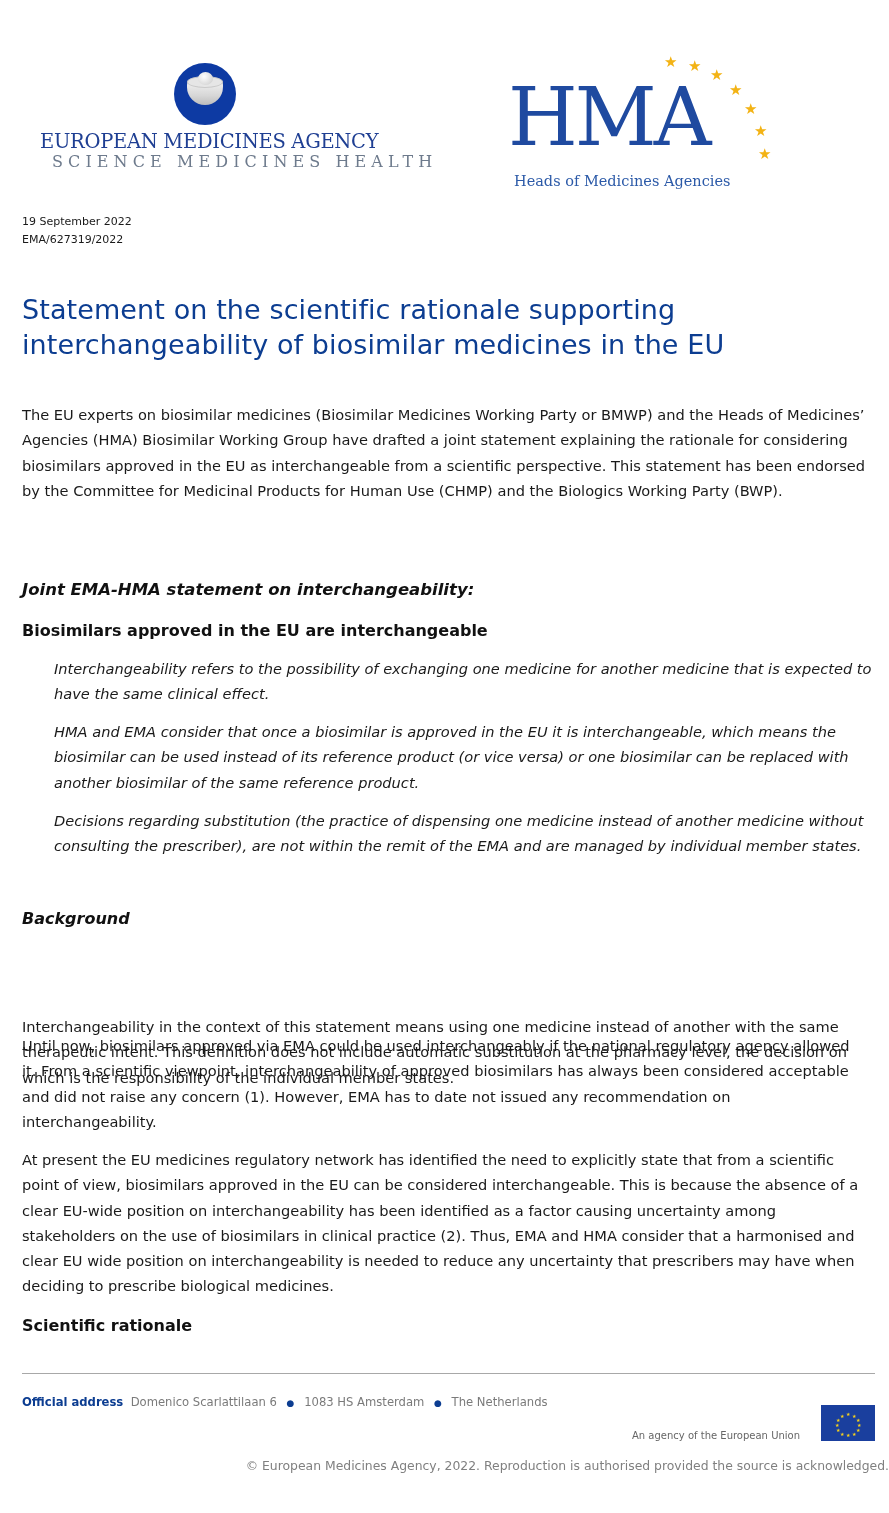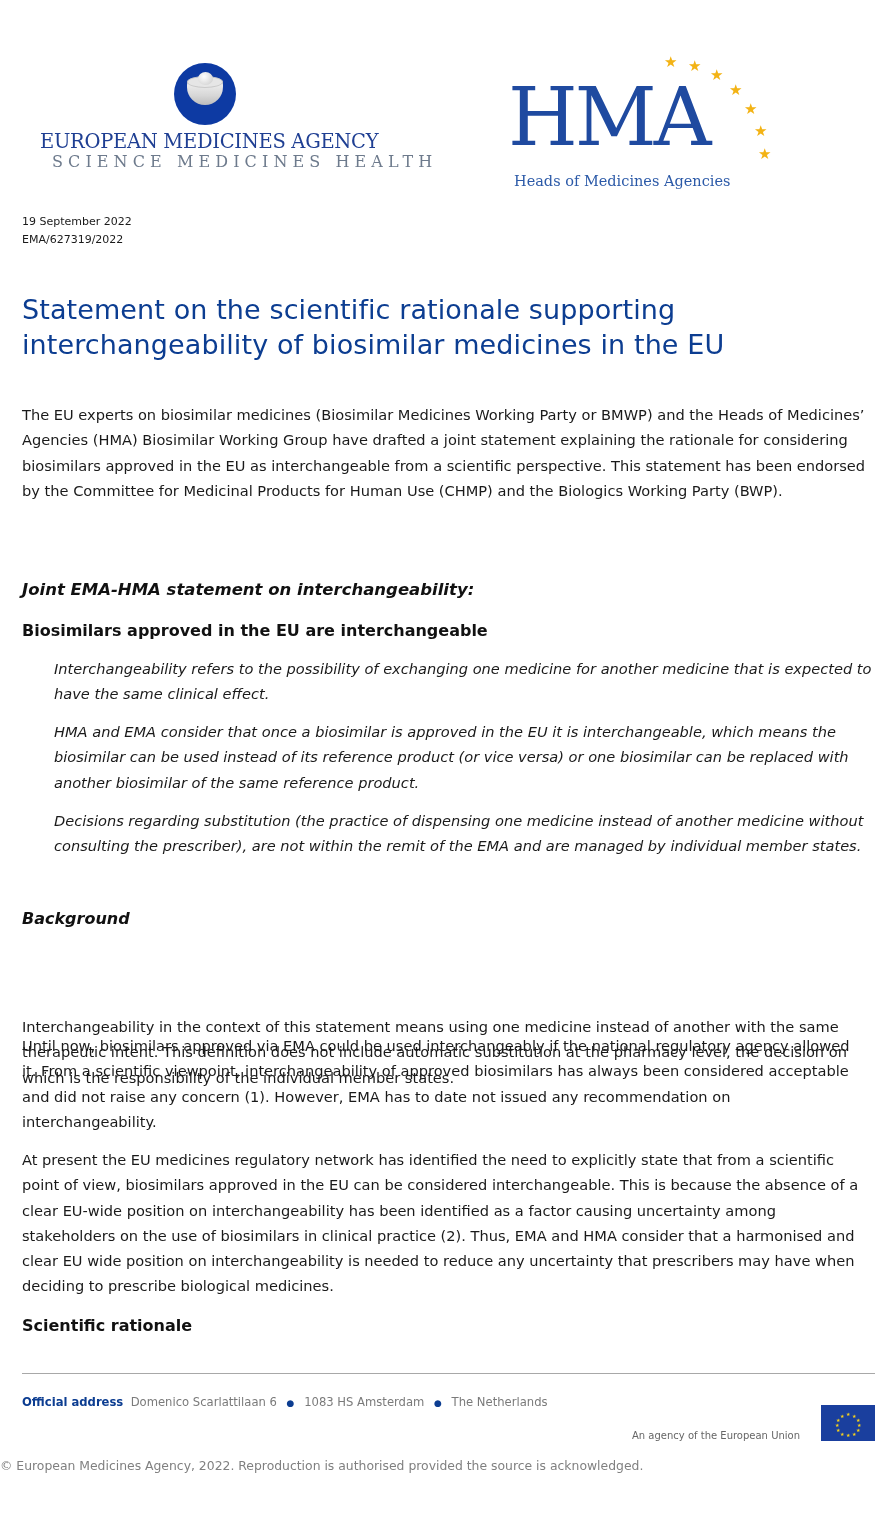--- a/index.html
+++ b/index.html
@@ -31,21 +31,21 @@
   .h2 { font-size: 16.5px; font-style: italic; }
   .h3 { font-size: 16px; }
 
   .footer-rule { position: absolute; left: 22px; top: 1373px; width: 853px; height: 1px; background: #a8a8a8; }
   .footer-lines { position: absolute; left: 22px; top: 1391px; font-size: 11.6px; line-height: 22px; color: #7a7a7a; white-space: nowrap; }
   .footer-lines .lbl { color: #0c3d91; font-weight: bold; }
   .footer-lines .bullet { color: #0c3d91; font-size: 9px; margin: 0 6px; }
   .eu-text { position: absolute; left: 632px; top: 1430px; font-size: 10px; color: #666; white-space: nowrap; }
   .eu-flag { position: absolute; left: 821px; top: 1405px; width: 54px; height: 36px; background: #1a3f9e; }
   .eu-flag .s { position: absolute; color: #f6d21c; font-size: 5px; line-height: 1; }
-  .copyright { position: absolute; left: 0; width: 889px; top: 1458px; text-align: left; font-size: 12.4px; color: #808080; }
+  .copyright { position: absolute; left: 0; width: 889px; top: 1458px; text-align: right; font-size: 12.4px; color: #808080; }
 </style>
 </head>
 <body>
 
 <div class="header">
   <div class="ema-logo">
     <div class="ema-emblem">
       <div class="bowl"></div>
       <div class="bowl-top"></div>
       <div class="pill"></div>

